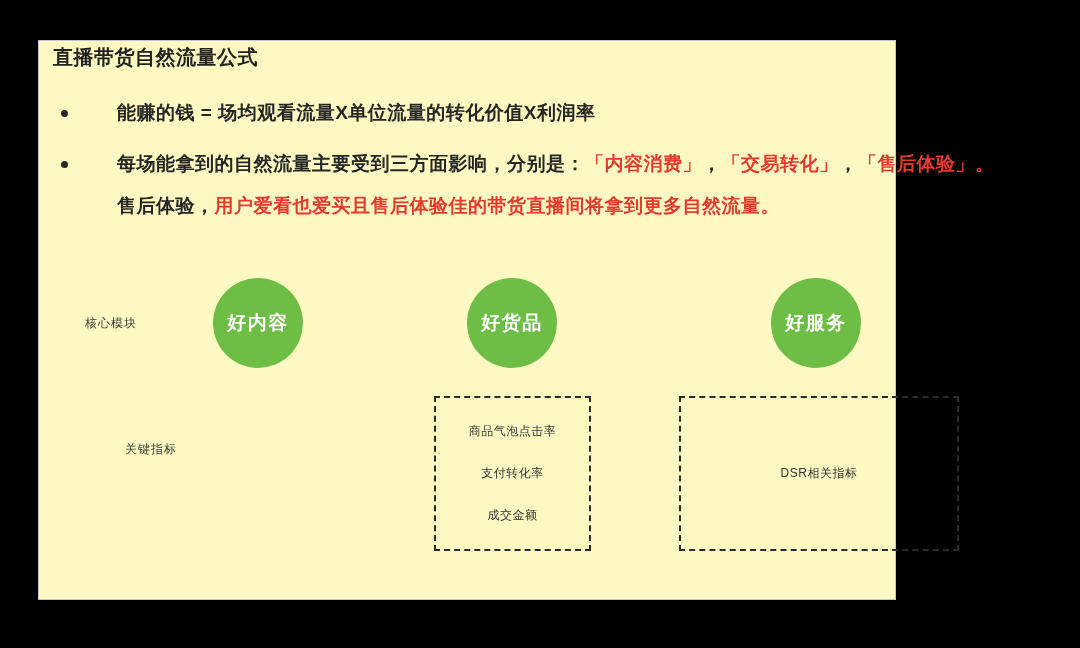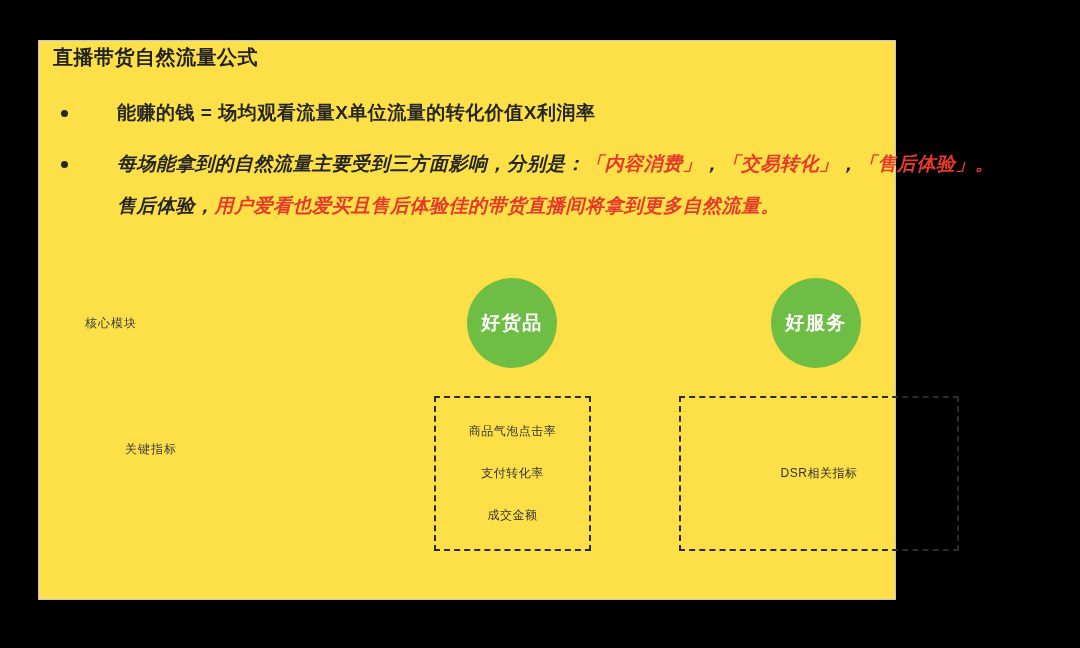--- a/index.html
+++ b/index.html
@@ -6,21 +6,21 @@
   body {
     width: 1080px; height: 648px;
     background: #000;
     font-family: "Liberation Sans", "DejaVu Sans", sans-serif;
     position: relative;
     overflow: hidden;
   }
   .slide {
     position: absolute; left: 38px; top: 40px;
     width: 858px; height: 560px;
-    background: #fde047;
+    background: #fef9c3;
     border: 1px solid #c3c6cb;
     box-sizing: border-box;
   }
   .title {
     position: absolute; left: 14px; top: 2px;
     font-size: 20px; font-weight: 700; color: #222;
     line-height: 28px; letter-spacing: 0.5px;
     white-space: nowrap;
   }
   .bullet {
@@ -28,21 +28,21 @@
     font-size: 19px; font-weight: 700; color: #262626;
     line-height: 42px; letter-spacing: 0.5px;
   }
   .bullet .dot {
     position: absolute; left: 0; top: 17.5px;
     width: 7px; height: 7px; border-radius: 50%;
     background: #262626;
   }
   .bullet .btext { margin: 0 0 0 22px; }
   .bullet-1 { top: 51px; }
-  .bullet-2 { top: 102px; font-style: italic; }
+  .bullet-2 { top: 102px; }
   .red { color: #e7392b; }
   .bline { display: block; white-space: nowrap; margin-left: 34px; }
   .row-label {
     position: absolute; left: 46px;
     font-size: 12px; color: #3d3d3d;
     line-height: 28px; letter-spacing: 1px;
     white-space: nowrap;
   }
   .label-modules { top: 268px; }
   .label-metrics { top: 394px; margin-left: 40px; }
@@ -91,20 +91,23 @@
     <span class="dot"></span>
     <p class="btext">
       <span class="bline"><span>每场能拿到的自然流量主要受到三方面影响，分别是：</span><span class="red">「内容消费」</span><span>，</span><span class="red">「交易转化」</span><span>，</span><span class="red">「售后体验」。</span></span>
       <span class="bline"><span>售后体验，</span><span class="red">用户爱看也爱买且售后体验佳的带货直播间将拿到更多自然流量。</span></span>
     </p>
   </div>
 
   <div class="row-label label-modules">核心模块</div>
   <div class="row-label label-metrics">关键指标</div>
 
+  <div class="circle circle-1">
+    <span>好内容</span>
+  </div>
   <div class="circle circle-3">
     <span>好服务</span>
   </div>
   <div class="circle circle-2">
     <span>好货品</span>
   </div>
 
 
   <div class="mbox mbox-3">
     <div class="mrow">DSR相关指标</div>

